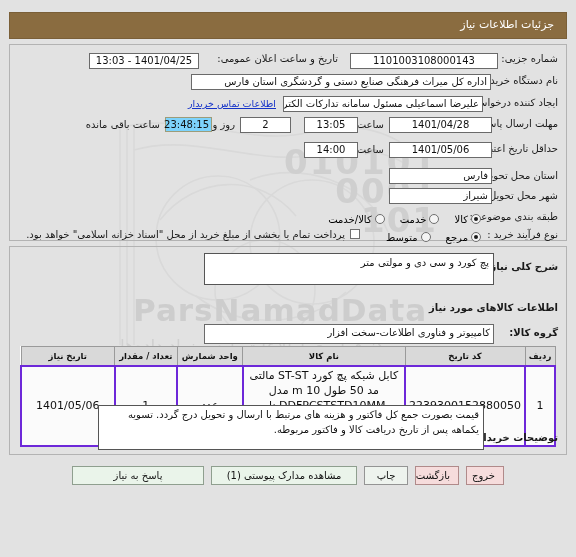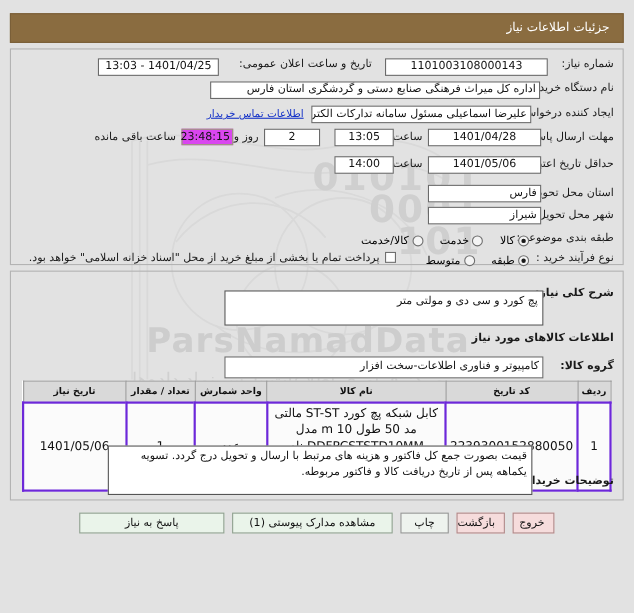--- a/index.html
+++ b/index.html
@@ -149,21 +149,21 @@
 
   .link {
     color: #1432c8;
     font-size: 9.5px;
     text-decoration: underline;
     cursor: pointer;
     white-space: nowrap;
   }
 
   .hl {
-    background: #d946ef;
+    background: #7dd3fc;
     border: 1px solid #9c9c7a;
     box-sizing: border-box;
     height: 15px;
     line-height: 13px;
     font-size: 10px;
     text-align: center;
     color: #111;
     padding: 0 2px;
   }
 
@@ -303,21 +303,21 @@
   <div class="wm-fa3">بانک اطلاعات مناقصه و مزایده</div>
   <div class="wm-num">۰۲۱-۸۸۳۴۶۹۶۷</div>
 
   <div class="header-bar">
     <span class="header-title">جزئیات اطلاعات نیاز</span>
   </div>
 
   <div class="panel panel-top"></div>
 
   <div class="row" style="top:53px; right:18px;">
-    <span class="lbl">شماره نیاز:</span>
+    <span class="lbl">شماره جزیی:</span>
   </div>
   <div class="inp ctr" style="position:absolute; top:53px; right:78px; width:148px; z-index:4;">1101003108000143</div>
 
   <div class="row" style="top:53px; right:238px;">
     <span class="lbl">تاریخ و ساعت اعلان عمومی:</span>
   </div>
   <div class="inp ctr" style="position:absolute; top:53px; right:377px; width:110px; z-index:4;">1401/04/25 - 13:03</div>
 
   <div class="row" style="top:75px; right:18px;">
     <span class="lbl">نام دستگاه خریدار:</span>
@@ -367,34 +367,34 @@
     <span class="opt">
       <span class="radio"></span>
       <span class="otxt">کالا/خدمت</span>
     </span>
   </div>
 
   <span class="lbl" style="position:absolute; top:229px; right:18px; z-index:4;">نوع فرآیند خرید :</span>
   <div style="position:absolute; top:227px; right:95px; z-index:4;">
     <span class="opt">
       <span class="radio on"></span>
-      <span class="otxt">طبقه</span>
+      <span class="otxt">مرجع</span>
     </span>
     <span class="opt">
       <span class="radio"></span>
       <span class="otxt">متوسط</span>
     </span>
   </div>
   <span class="checkbox" style="position:absolute; top:229px; right:216px; z-index:4;"></span>
   <span class="lbl" style="position:absolute; top:229px; right:231px; z-index:4;">پرداخت تمام یا بخشی از مبلغ خرید از محل "اسناد خزانه اسلامی" خواهد بود.</span>
 
   <div class="panel panel-middle"></div>
 
   <span class="lbl lbl-b" style="position:absolute; top:261px; right:18px; z-index:4;">شرح کلی نیاز:</span>
-  <div class="tbox" style="position:absolute; top:264px; right:82px; width:290px; height:32px; z-index:4;">پچ کورد و سی دی و مولتی متر</div>
+  <div class="tbox" style="position:absolute; top:253px; right:82px; width:290px; height:32px; z-index:4;">پچ کورد و سی دی و مولتی متر</div>
 
   <span class="lbl lbl-b" style="position:absolute; top:302px; right:18px; z-index:4; font-size:10px;">اطلاعات کالاهای مورد نیاز</span>
 
   <span class="lbl lbl-b" style="position:absolute; top:327px; right:18px; z-index:4;">گروه کالا:</span>
   <div class="inp rt" style="position:absolute; top:324px; right:82px; width:290px; height:20px; line-height:16px; z-index:4;">کامپیوتر و فناوری اطلاعات-سخت افزار</div>
 
   <table class="tbl">
     <thead>
       <tr>
         <th style="width:26px;">ردیف</th>

